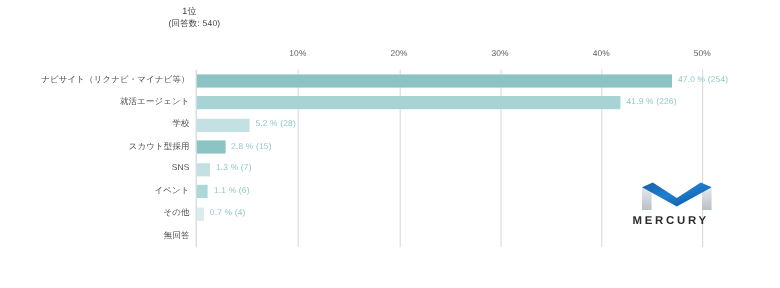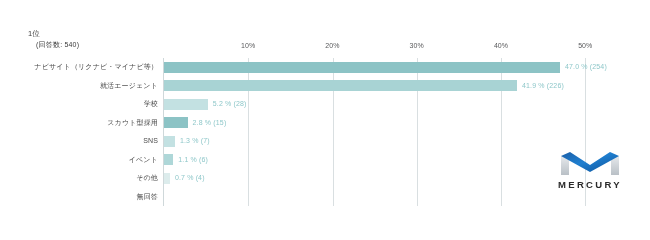--- a/index.html
+++ b/index.html
@@ -16,22 +16,23 @@
     position: relative;
     width: 650px;
     height: 226px;
     background: #ffffff;
   }
 
   
   #header {
     position: absolute;
     left: 28px;
-    top: 28px;
+    top: 4px;
     width: 260px;
+    text-align: center;
   }
   #rank-label {
     font-size: 7.5px;
     color: #3c3c3c;
     line-height: 11px;
     letter-spacing: .2px;
   }
   #respondents-label {
     font-size: 7px;
     color: #3c3c3c;
@@ -114,25 +115,25 @@
     line-height: 18.5px;
     font-size: 7px;
     color: #8ec7c9;
     white-space: nowrap;
     letter-spacing: .15px;
   }
 
   
   #logo {
     position: absolute;
-    left: 553px;
+    left: 527px;
     top: 147px;
     width: 74px;
     height: 48px;
-    text-align: center;
+    text-align: left;
   }
   #logo-mark { width: 62px; height: 30px; display: block; margin: 0 auto; }
   #logo-word {
     font-size: 9.5px;
     letter-spacing: 2.3px;
     color: #2b2b2b;
     font-weight: bold;
     margin-top: 2px;
     font-family: "Liberation Sans", "DejaVu Sans", sans-serif;
   }

